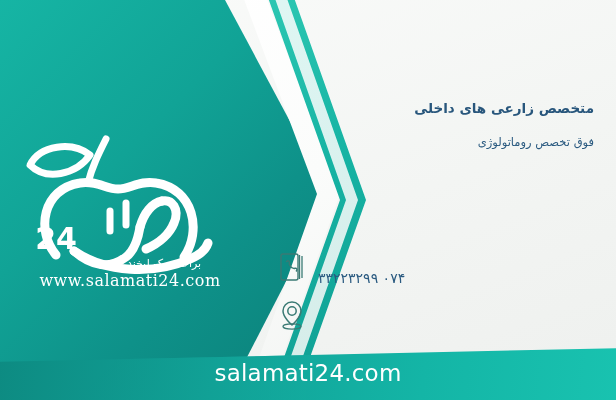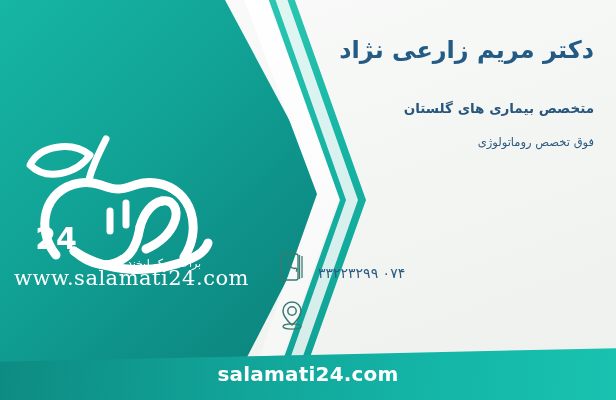--- a/index.html
+++ b/index.html
@@ -92,43 +92,43 @@
     clip-path: polygon(0 100%, 46px 6px, 230px 0, 230px 100%);
     opacity:.6;
   }
   .bottom-bar-text {
     position: absolute;
     left: 0;
     right: 0;
     bottom: 14px;
     text-align: center;
     color: #ffffff;
-    font-size: 20px;
-    font-weight: bold;
+    font-size: 23px;
+    font-weight: normal;
     letter-spacing: .2px;
     direction: ltr;
   }
 
   
   .logo {
     position: absolute;
     left: 14px;
     top: 127px;
     width: 232px;
     height: 165px;
   }
   .logo svg { display:block; width:100%; height:100%; }
   .logo-url {
     position: absolute;
     left: 0;
     right: 0;
     bottom: 2px;
     text-align: center;
     color: #ffffff;
-    font-size: 21px;
+    font-size: 16px;
     letter-spacing: .5px;
     direction: ltr;
     font-family: "DejaVu Serif", "Liberation Serif", serif;
     margin-top: 12px;
   }
 
   
   .name {
     position: absolute;
     right: 22px;
@@ -161,21 +161,21 @@
 
   
   .contact {
     position: absolute;
     right: 14px;
     top: 246px;
     width: 330px;
   }
   .c-row {
     display: flex;
-    align-items: center;
+    align-items: flex-end;
     justify-content: flex-end;
     margin-bottom: 6px;
   }
   .c-icon {
     flex: 0 0 auto;
     width: 40px;
     height: 42px;
     margin-right: 6px;
     display: flex;
     align-items: center;
@@ -226,22 +226,21 @@
 
       <path d="M60 124 C 92 146, 140 148, 176 132 C 186 128, 192 122, 194 116" fill="none" stroke="#ffffff" stroke-width="9" stroke-linecap="round"></path>
 
       <text x="42" y="122" font-family="DejaVu Sans, sans-serif" font-size="30" font-weight="bold" fill="#ffffff" text-anchor="middle">24</text>
 
       <text x="150" y="140" font-family="DejaVu Sans, sans-serif" font-size="11" fill="#ffffff" text-anchor="middle" direction="rtl">براحتی یک لبخند</text>
     </svg>
     <div class="logo-url">www.salamati24.com</div>
   </div>
 
-  <div class="name">دکتر مریم  زارعی نژاد</div>
-  <div class="specialty">متخصص بیماری های گلستان</div>
+  <div class="specialty">متخصص زارعی های داخلی</div>
   <div class="subspecialty">فوق تخصص روماتولوژی</div>
 
   <div class="contact">
 
     <div class="c-row">
       <div class="c-text phone">۰۷۴ ۳۳۲۲۳۲۹۹</div>
       <div class="c-icon">
         <svg width="26" height="30" viewBox="0 0 26 30" aria-hidden="true">
           <rect x="2" y="2" width="17" height="26" rx="2" fill="none" stroke="#3a7a74" stroke-width="1.4"></rect>
           <line x1="20.5" y1="3" x2="20.5" y2="27" stroke="#3a7a74" stroke-width="1.3"></line>

